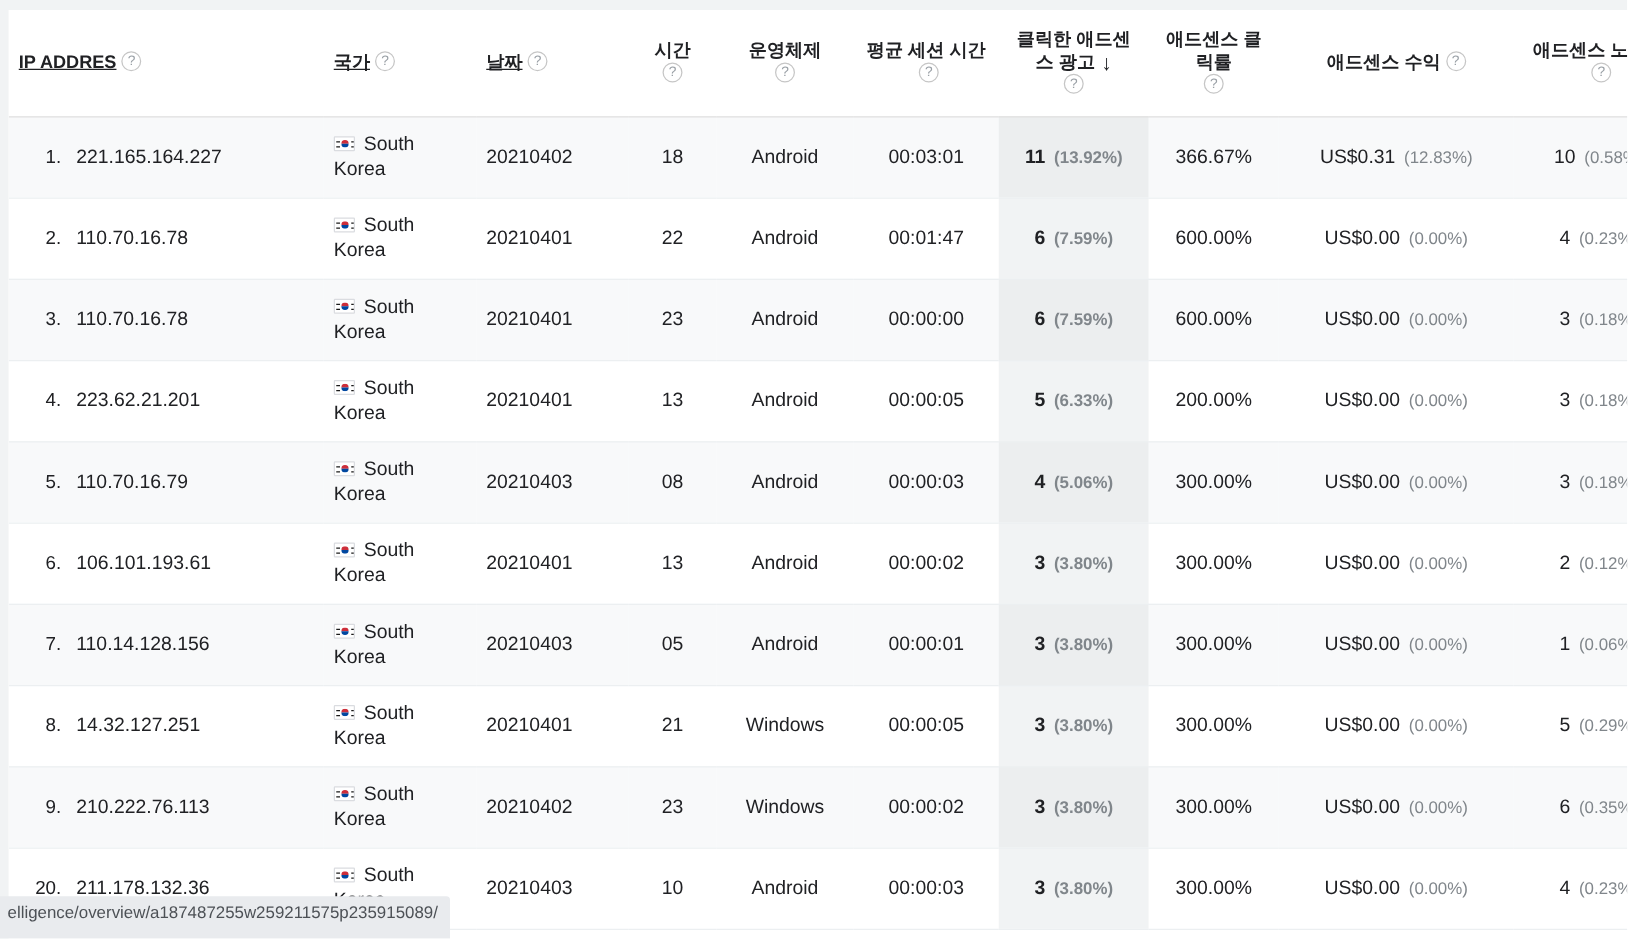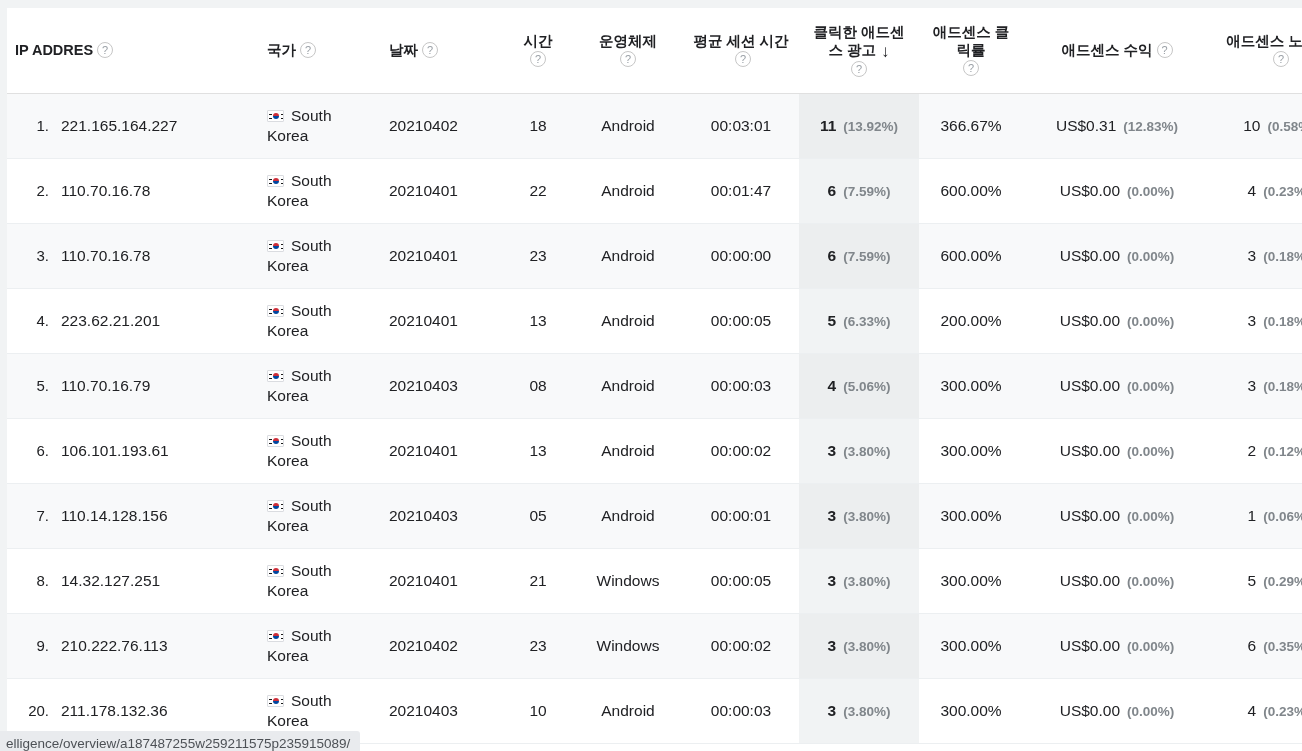--- a/index.html
+++ b/index.html
@@ -54,21 +54,21 @@
     vertical-align: middle;
     padding: 0 8px;
     font-weight: 700;
     font-size: 14.5px;
     line-height: 1.25;
     color: #202124;
     border-bottom: 1px solid #e0e0e0;
     background: #ffffff;
     position: relative;
   }
-  thead th.lead { text-align: left; }
+  thead th.lead { text-align: left; text-decoration: underline; }
   thead th.ctr  { text-align: center; }
   .hdr-wrap {
     display: inline-block;
     text-align: center;
   }
 
   
   .qmark {
     display: inline-block;
     width: 16px; height: 16px;
@@ -162,29 +162,29 @@
   .flag .b1 { left: 1px;  top: 3px; }
   .flag .b2 { left: 1px;  top: 7px; }
   .flag .b3 { left: 13px; top: 3px; }
   .flag .b4 { left: 13px; top: 7px; }
 
   .bold-val { font-weight: 700; }
   .pct {
     color: #80868b;
     font-size: 13.5px;
     margin-left: 7px;
-    font-weight: 700;
+    font-weight: 400;
   }
   .pct.b { font-weight: 700; }
 
   
   .statusbar {
     position: absolute;
     left: 0; bottom: 0;
-    height: 20px;
+    height: 34px;
     max-width: 470px;
     background: #e9ebee;
     color: #4d5156;
     font-size: 13.5px;
     line-height: 26px;
     padding: 0 10px 0 6px;
     border-top-right-radius: 3px;
     white-space: nowrap;
     overflow: hidden;
     z-index: 20;

